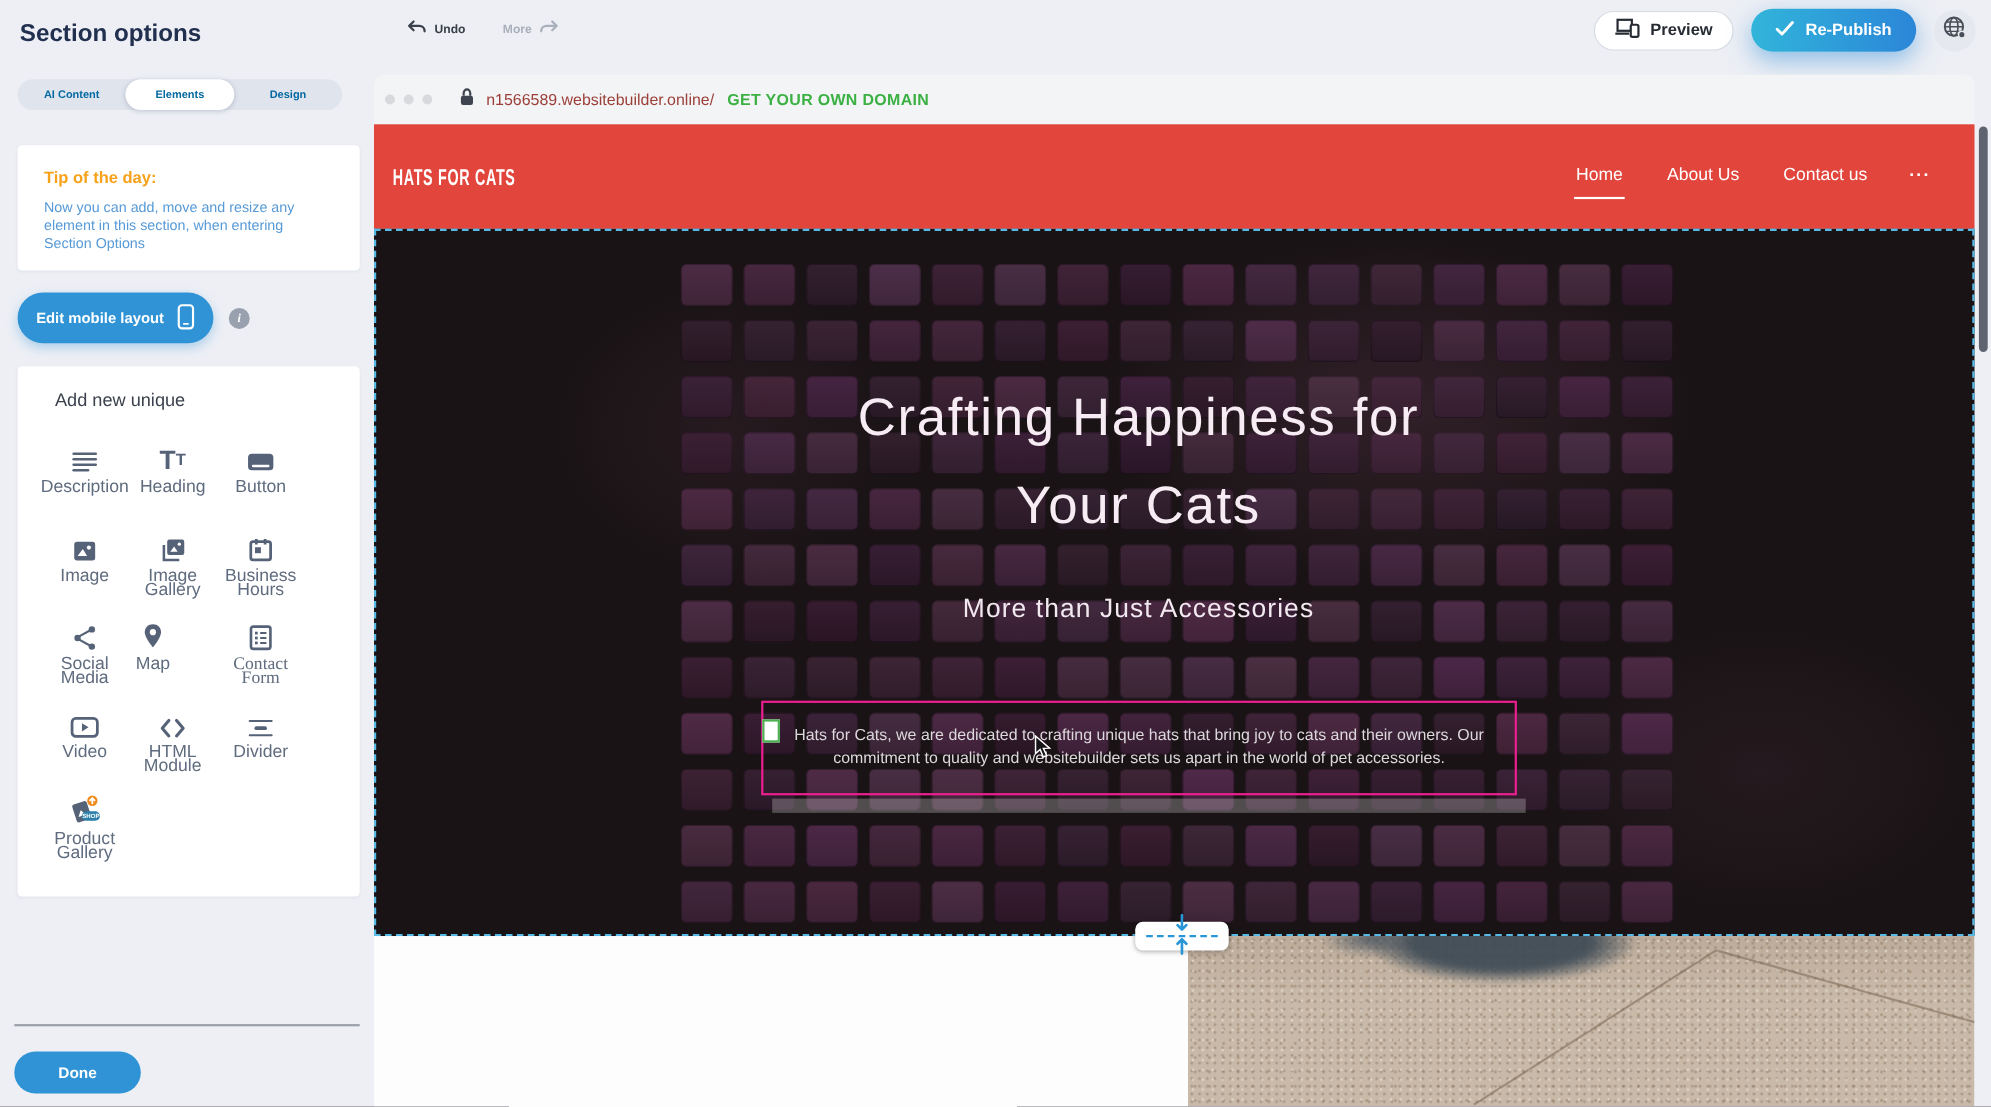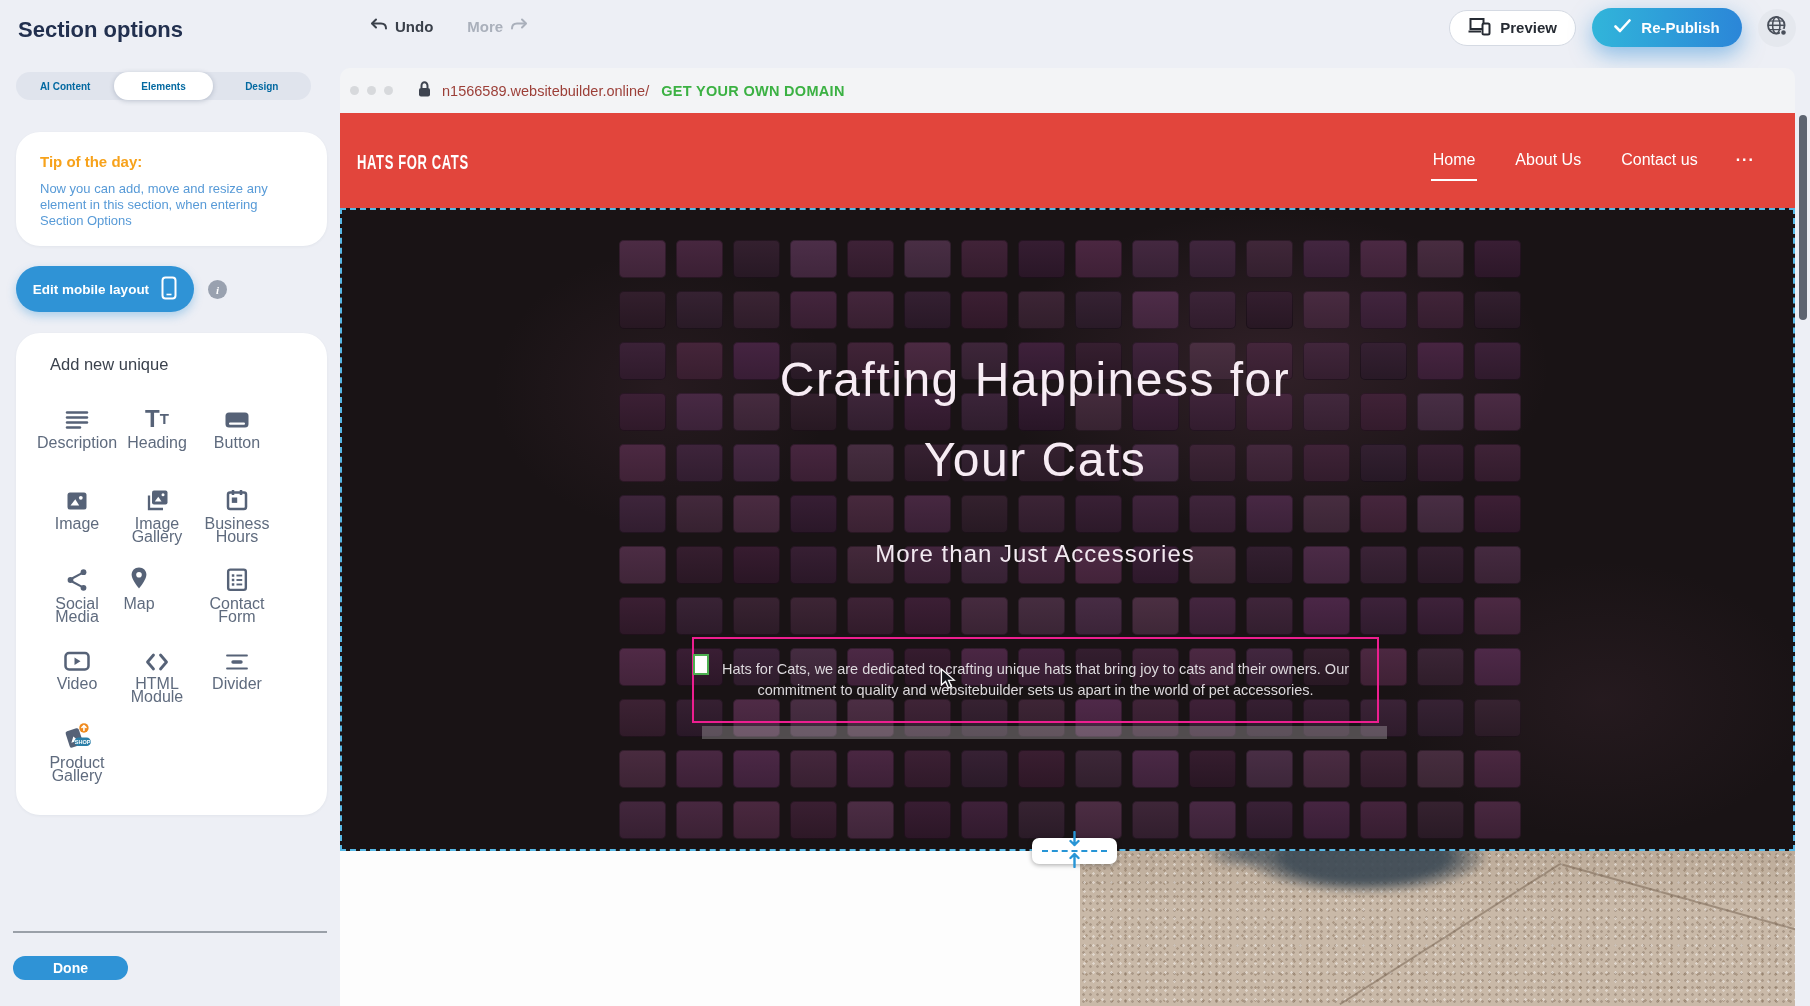--- a/index.html
+++ b/index.html
@@ -2,47 +2,47 @@
 <html><head>
 <meta charset="utf-8">
 <style>
   * { box-sizing: border-box; margin: 0; padding: 0; }
   body { margin:0; font-family:"Liberation Sans", sans-serif; background:#dfe3ea; }
   .stage { position:relative; width:1810px; height:1006px; overflow:hidden; background:#edeff5; }
 
   
   .panel-title { position:absolute; left:18px; top:17px; font-size:22px; font-weight:bold; color:#22304f; }
   .undo-redo { position:absolute; left:370px; top:18px; display:flex; align-items:center; gap:34px; }
-  .ur-btn { display:flex; align-items:center; gap:7px; font-size:15px; font-weight:bold; color:#3a404a; cursor:pointer; }
+  .ur-btn { display:flex; align-items:center; gap:7px; font-size:11px; font-weight:bold; color:#3a404a; cursor:pointer; }
   .ur-btn.disabled { color:#aab0bb; }
   .topbar-right { position:absolute; right:14px; top:8px; display:flex; align-items:center; gap:16px; }
   .preview-btn { display:flex; align-items:center; gap:9px; height:36px; padding:0 18px; border:1.5px solid #d5dae3; border-radius:18px; background:#fff; font-size:15px; font-weight:bold; color:#262b33; cursor:pointer; }
   .republish-btn { display:flex; align-items:center; justify-content:center; gap:10px; height:39px; width:150px; border-radius:20px; background:linear-gradient(90deg,#31b5da,#2b86d8); box-shadow:0 8px 22px rgba(43,140,216,.5); color:#fff; font-size:15px; font-weight:bold; cursor:pointer; }
   .globe-btn { width:38px; height:38px; border-radius:50%; background:#e5e8ee; display:flex; align-items:center; justify-content:center; cursor:pointer; }
 
   
   .tabs { position:absolute; left:16px; top:72px; width:295px; height:28px; background:#e0e4ed; border-radius:14px; display:flex; }
   .tab { flex:1; display:flex; align-items:center; justify-content:center; font-size:10px; font-weight:bold; color:#0369a1; border-radius:14px; cursor:pointer; }
   .tab.active { background:#fff; box-shadow:0 1px 5px rgba(40,60,90,.25); }
-  .card { position:absolute; background:#fff; border-radius:24px; box-shadow:0 1px 3px rgba(50,60,90,.06); }
+  .card { position:absolute; background:#fff; border-radius:4px; box-shadow:0 1px 3px rgba(50,60,90,.06); }
   .tip-card { left:16px; top:132px; width:311px; height:114px; padding:21px 24px; }
   .tip-title { color:#f7a21b; font-size:15px; font-weight:bold; margin-bottom:11px; }
   .tip-body { color:#579ad7; font-size:13px; line-height:16px; }
   .edit-mobile { position:absolute; left:16px; top:266px; width:178px; height:46px; border-radius:23px; background:#2f93d6; color:#fff; font-size:13.5px; font-weight:bold; display:flex; align-items:center; justify-content:center; gap:12px; cursor:pointer; box-shadow:0 4px 10px rgba(47,147,214,.35); }
   .info-dot { position:absolute; left:208px; top:280px; width:19px; height:19px; border-radius:50%; background:#99a1af; color:#fff; font-size:11px; font-weight:bold; display:flex; align-items:center; justify-content:center; font-family:"Liberation Serif", serif; font-style:italic; }
   .add-card { left:16px; top:333px; width:311px; height:482px; }
   .add-title { position:absolute; left:34px; top:22px; font-size:16.5px; color:#3b424d; }
   .el-grid { position:absolute; left:0; top:0; width:100%; height:100%; }
   .el-item { position:absolute; width:80px; text-align:center; cursor:pointer; }
   .el-icon { height:34px; display:flex; align-items:flex-end; justify-content:center; margin-bottom:4px; }
   .el-label { font-size:16px; color:#5f6b7e; line-height:13px; white-space:pre-line; }
   .h-big { font-size:24px; font-weight:bold; color:#566277; line-height:26px; }
   .h-small { font-size:15px; font-weight:bold; color:#566277; line-height:26px; }
   .sidebar-divider { position:absolute; left:13px; top:931px; width:314px; height:2px; background:#9aa0a8; }
-  .done-btn { position:absolute; left:13px; top:956px; width:115px; height:24px; border-radius:19px; background:#2f93d6; color:#fff; font-size:14px; font-weight:bold; display:flex; align-items:center; justify-content:center; cursor:pointer; }
+  .done-btn { position:absolute; left:13px; top:956px; width:115px; height:38px; border-radius:19px; background:#2f93d6; color:#fff; font-size:14px; font-weight:bold; display:flex; align-items:center; justify-content:center; cursor:pointer; }
 
   
   .chrome { position:absolute; left:340px; top:68px; width:1455px; height:45px; background:#f3f4f6; border-radius:10px 10px 0 0; display:flex; align-items:center; }
   .chrome-dots { display:flex; gap:8px; margin-left:10px; }
   .chrome-dots span { width:9px; height:9px; border-radius:50%; background:#d7d9dc; }
   .chrome-lock { margin-left:24px; }
   .chrome-url { margin-left:10px; font-size:14.5px; color:#9c3f38; }
   .chrome-cta { margin-left:12px; font-size:14.5px; font-weight:bold; color:#3bb143; letter-spacing:.3px; cursor:pointer; }
 
   .site-header { position:absolute; left:340px; top:113px; width:1455px; height:95px; background:#e2453c; }
@@ -263,21 +263,21 @@
         </div>
         <div class="el-item" style="left: 83px; top: 226px;">
           <div class="el-icon">
             <svg width="24" height="27" viewBox="0 0 24 27">
               <path d="M12 1.5 C7.6 1.5 4.6 4.7 4.6 8.8 C4.6 14 12 22.5 12 22.5 C12 22.5 19.4 14 19.4 8.8 C19.4 4.7 16.4 1.5 12 1.5 Z" fill="#566277"></path>
               <circle cx="12" cy="8.7" r="2.8" fill="#fff"></circle>
             </svg>
           </div>
           <div class="el-label">Map</div>
         </div>
-        <div class="el-item" style="left: 181px; top: 226px;">
+        <div class="el-item" style="left: 181px; top: 226px; font-family: Liberation Serif, serif;">
           <div class="el-icon">
             <svg width="26" height="26" viewBox="0 0 24 25">
               <rect x="3.5" y="2.5" width="17" height="19.5" rx="2" fill="none" stroke="#566277" stroke-width="2.3"></rect>
               <g fill="#566277">
                 <rect x="7" y="7" width="2.4" height="2.4"></rect>
                 <rect x="7" y="11.3" width="2.4" height="2.4"></rect>
                 <rect x="7" y="15.6" width="2.4" height="2.4"></rect>
               </g>
               <g stroke="#566277" stroke-width="1.8">
                 <line x1="11.5" y1="8.2" x2="17" y2="8.2"></line>

